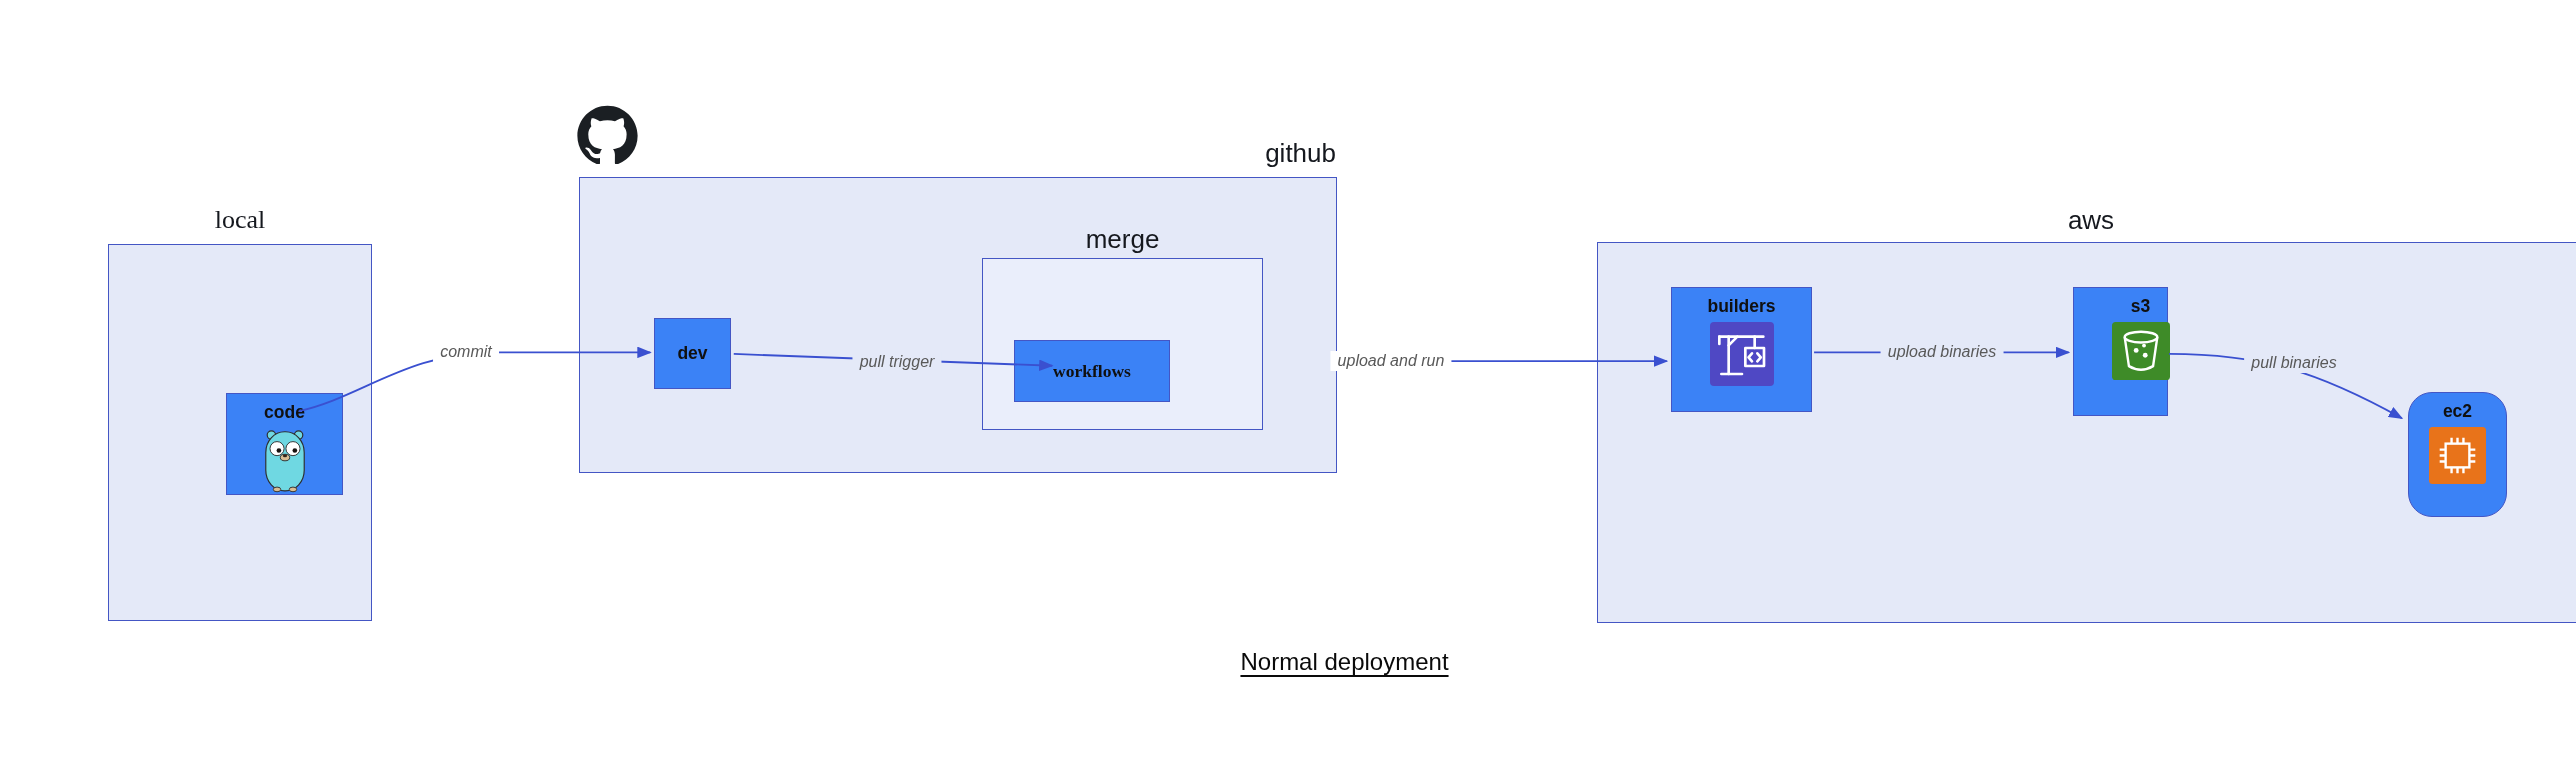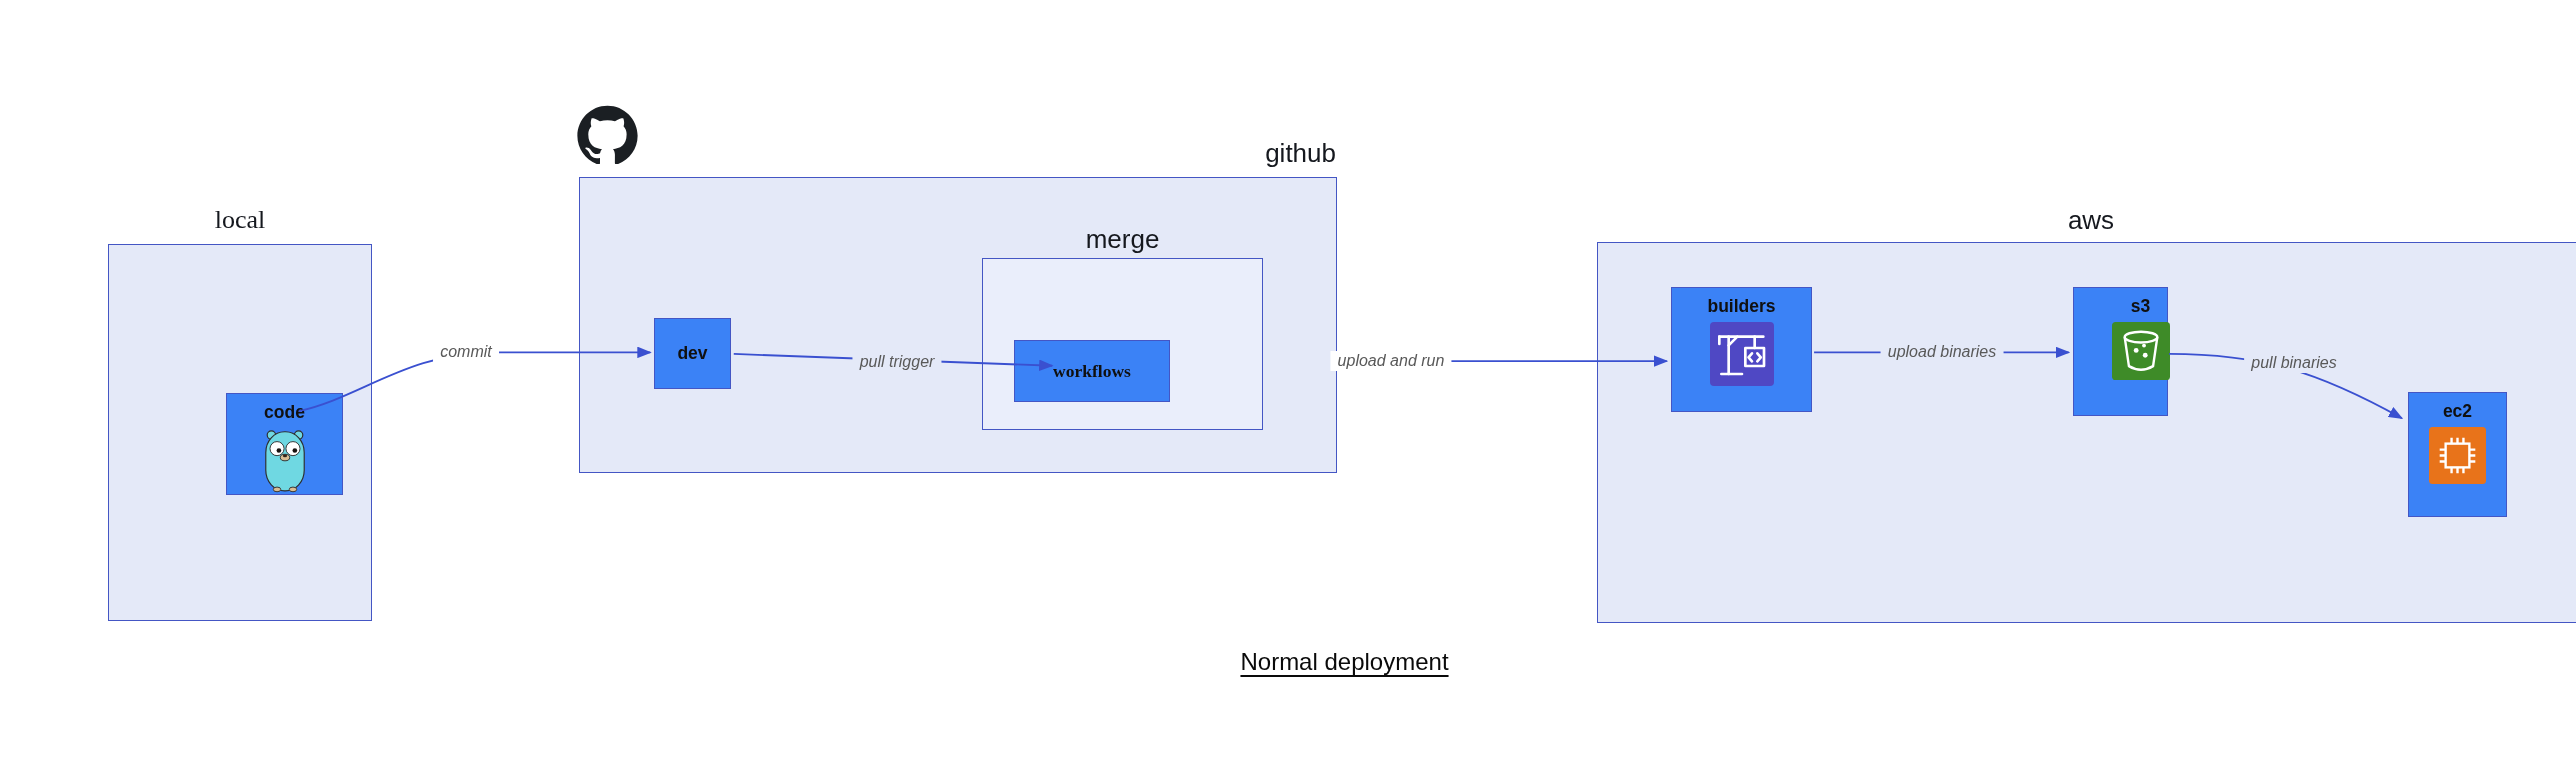--- a/index.html
+++ b/index.html
@@ -136,21 +136,21 @@
       <g stroke="#ffffff" stroke-width="2" fill="none">
         <ellipse cx="24" cy="12.5" rx="13.5" ry="4.5"></ellipse>
         <path d="M10.5 12.5 L14 36.5 Q24 42.5 34 36.5 L37.5 12.5"></path>
       </g>
       <circle cx="20" cy="23.5" r="2" fill="#ffffff"></circle>
       <circle cx="27.5" cy="27.5" r="2" fill="#ffffff"></circle>
       <circle cx="26.5" cy="19.5" r="1.6" fill="#ffffff"></circle>
     </svg>
   </div>
 
-  <div class="node" style="left:2408px;top:392px;width:99px;height:125px;">
+  <div class="node" style="left:2408px;top:392px;width:99px;height:125px;border-radius:24px;">
     <div class="node-label">ec2</div>
     <svg class="icon" width="57" height="57" viewBox="0 0 48 48">
       <rect width="48" height="48" rx="3" class="ec2-bg"></rect>
       <g stroke="#ffffff" stroke-width="2" fill="none">
         <rect x="14" y="14" width="20" height="20"></rect>
         <path d="M19 14 V9 M24 14 V9 M29 14 V9 M19 34 V39 M24 34 V39 M29 34 V39 M14 19 H9 M14 24 H9 M14 29 H9 M34 19 H39 M34 24 H39 M34 29 H39"></path>
       </g>
     </svg>
   </div>
 

